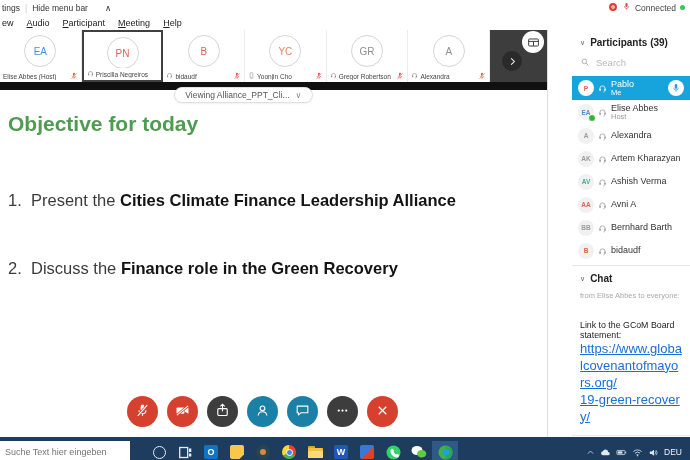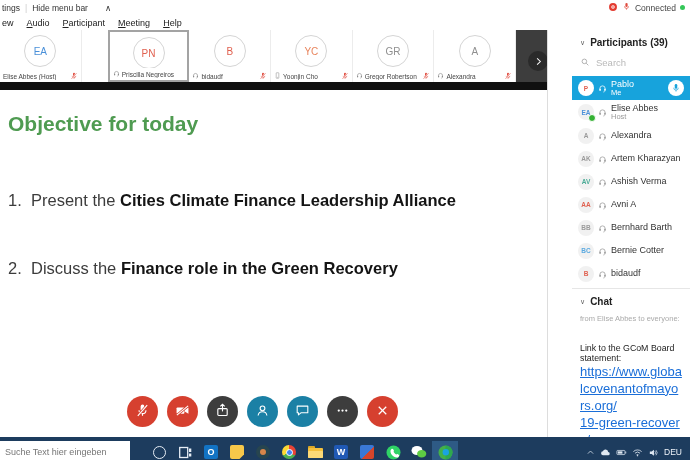--- a/index.html
+++ b/index.html
@@ -11,21 +11,21 @@
   .menu-sep{color:#ccc;margin:0 5px;}
   .hide-menu{display:flex;align-items:center;gap:17px;}
   .row1-right{margin-left:auto;display:flex;align-items:center;gap:4px;padding-right:5px;font-size:8.5px;color:#444;}
   .green-dot{width:5px;height:5px;border-radius:50%;background:#35c759;}
   .menu-row2{height:15px;display:flex;align-items:center;gap:13px;font-size:9px;color:#222;padding-left:2px;}
   .menu-item u{text-decoration:underline;}
   
   .filmstrip{position:absolute;left:0;top:30px;width:547px;height:52px;display:flex;}
   .tiles{flex:1;display:flex;}
   .tile{position:relative;flex:0 0 81.7px;background:#fff;border-right:1px solid #ececec;box-sizing:border-box;}
-  .tile.active{border:2px solid #a3a3a3;margin-left:26px;}
+  .tile.active{border:2px solid #404040;}
   .tile-avatar{position:absolute;left:50%;top:5px;transform:translateX(-50%);width:30px;height:30px;
     border:1px solid #d5d5d5;border-radius:50%;display:flex;align-items:center;justify-content:center;font-size:10px;background:#fff;}
   .tile-bar{position:absolute;left:0;right:0;bottom:0;height:12px;display:flex;align-items:center;padding:0 3px;font-size:6.5px;color:#444;gap:2px;background:#fff;}
   .tile-name{flex:1;overflow:hidden;white-space:nowrap;text-overflow:ellipsis;}
   .more-block{flex:0 0 57px;background:#3d3d3d;position:relative;}
   .next-btn{position:absolute;left:12px;top:21px;width:20px;height:20px;border-radius:50%;background:#2a2a2a;
     display:flex;align-items:center;justify-content:center;}
   .layout-btn{position:absolute;right:3px;top:1px;width:22px;height:22px;border-radius:50%;background:#fff;
     display:flex;align-items:center;justify-content:center;}
   .blackbar{position:absolute;left:0;top:82px;width:547px;height:8px;background:#101010;}
@@ -236,20 +236,24 @@
             <rect x="3" y="5.5" width="18" height="13" rx="1.5" fill="none" stroke="#3a3a3a" stroke-width="1.8"></rect>
             <line x1="3" y1="10" x2="21" y2="10" stroke="#3a3a3a" stroke-width="1.8"></line>
             <line x1="12" y1="10" x2="12" y2="18.5" stroke="#3a3a3a" stroke-width="1.8"></line>
           </svg>
         </div>
     </div>
   </div>
   <div class="blackbar"></div>
 
   <div class="stage">
+    <div class="pill">
+      <span>Viewing Alliance_PPT_Cli...</span>
+      <span class="chev">∨</span>
+    </div>
     <div class="slide-heading">Objective for today</div>
     <div class="slide-list" id="slide-list">
         <div class="slide-item">
           <span class="slide-num">1.</span>
   <span class="slide-text">Present the <b>Cities Climate Finance Leadership Alliance</b></span>
         </div>
         <div class="slide-item">
           <span class="slide-num">2.</span>
   <span class="slide-text">Discuss the <b>Finance role in the Green Recovery</b></span>
         </div>
@@ -403,32 +407,20 @@
         <div class="p-row">
           <span class="p-avatar" style="color:#9a9a9a">BB</span>
           <span><svg width="9" height="9" viewBox="0 0 24 24">
               <path d="M5 13v-1a7 7 0 0 1 14 0v1" fill="none" stroke="#9a9a9a" stroke-width="2"></path>
               <rect x="3.5" y="12" width="4" height="6.5" rx="2" fill="#9a9a9a"></rect>
               <rect x="16.5" y="12" width="4" height="6.5" rx="2" fill="#9a9a9a"></rect>
               <path d="M18.5 18.5c0 2-2.5 2.8-5 2.8" fill="none" stroke="#9a9a9a" stroke-width="1.5"></path>
             </svg></span>
   <span class="p-names">
             <span class="p-name">Bernhard Barth</span>
-          </span>
-        </div>
-        <div class="p-row">
-          <span class="p-avatar" style="color:#5aa9e0">BC</span>
-          <span><svg width="9" height="9" viewBox="0 0 24 24">
-              <path d="M5 13v-1a7 7 0 0 1 14 0v1" fill="none" stroke="#9a9a9a" stroke-width="2"></path>
-              <rect x="3.5" y="12" width="4" height="6.5" rx="2" fill="#9a9a9a"></rect>
-              <rect x="16.5" y="12" width="4" height="6.5" rx="2" fill="#9a9a9a"></rect>
-              <path d="M18.5 18.5c0 2-2.5 2.8-5 2.8" fill="none" stroke="#9a9a9a" stroke-width="1.5"></path>
-            </svg></span>
-  <span class="p-names">
-            <span class="p-name">Bernie Cotter</span>
           </span>
         </div>
         <div class="p-row">
           <span class="p-avatar" style="color:#e0604f">B</span>
           <span><svg width="9" height="9" viewBox="0 0 24 24">
               <path d="M5 13v-1a7 7 0 0 1 14 0v1" fill="none" stroke="#9a9a9a" stroke-width="2"></path>
               <rect x="3.5" y="12" width="4" height="6.5" rx="2" fill="#9a9a9a"></rect>
               <rect x="16.5" y="12" width="4" height="6.5" rx="2" fill="#9a9a9a"></rect>
               <path d="M18.5 18.5c0 2-2.5 2.8-5 2.8" fill="none" stroke="#9a9a9a" stroke-width="1.5"></path>
             </svg></span>

